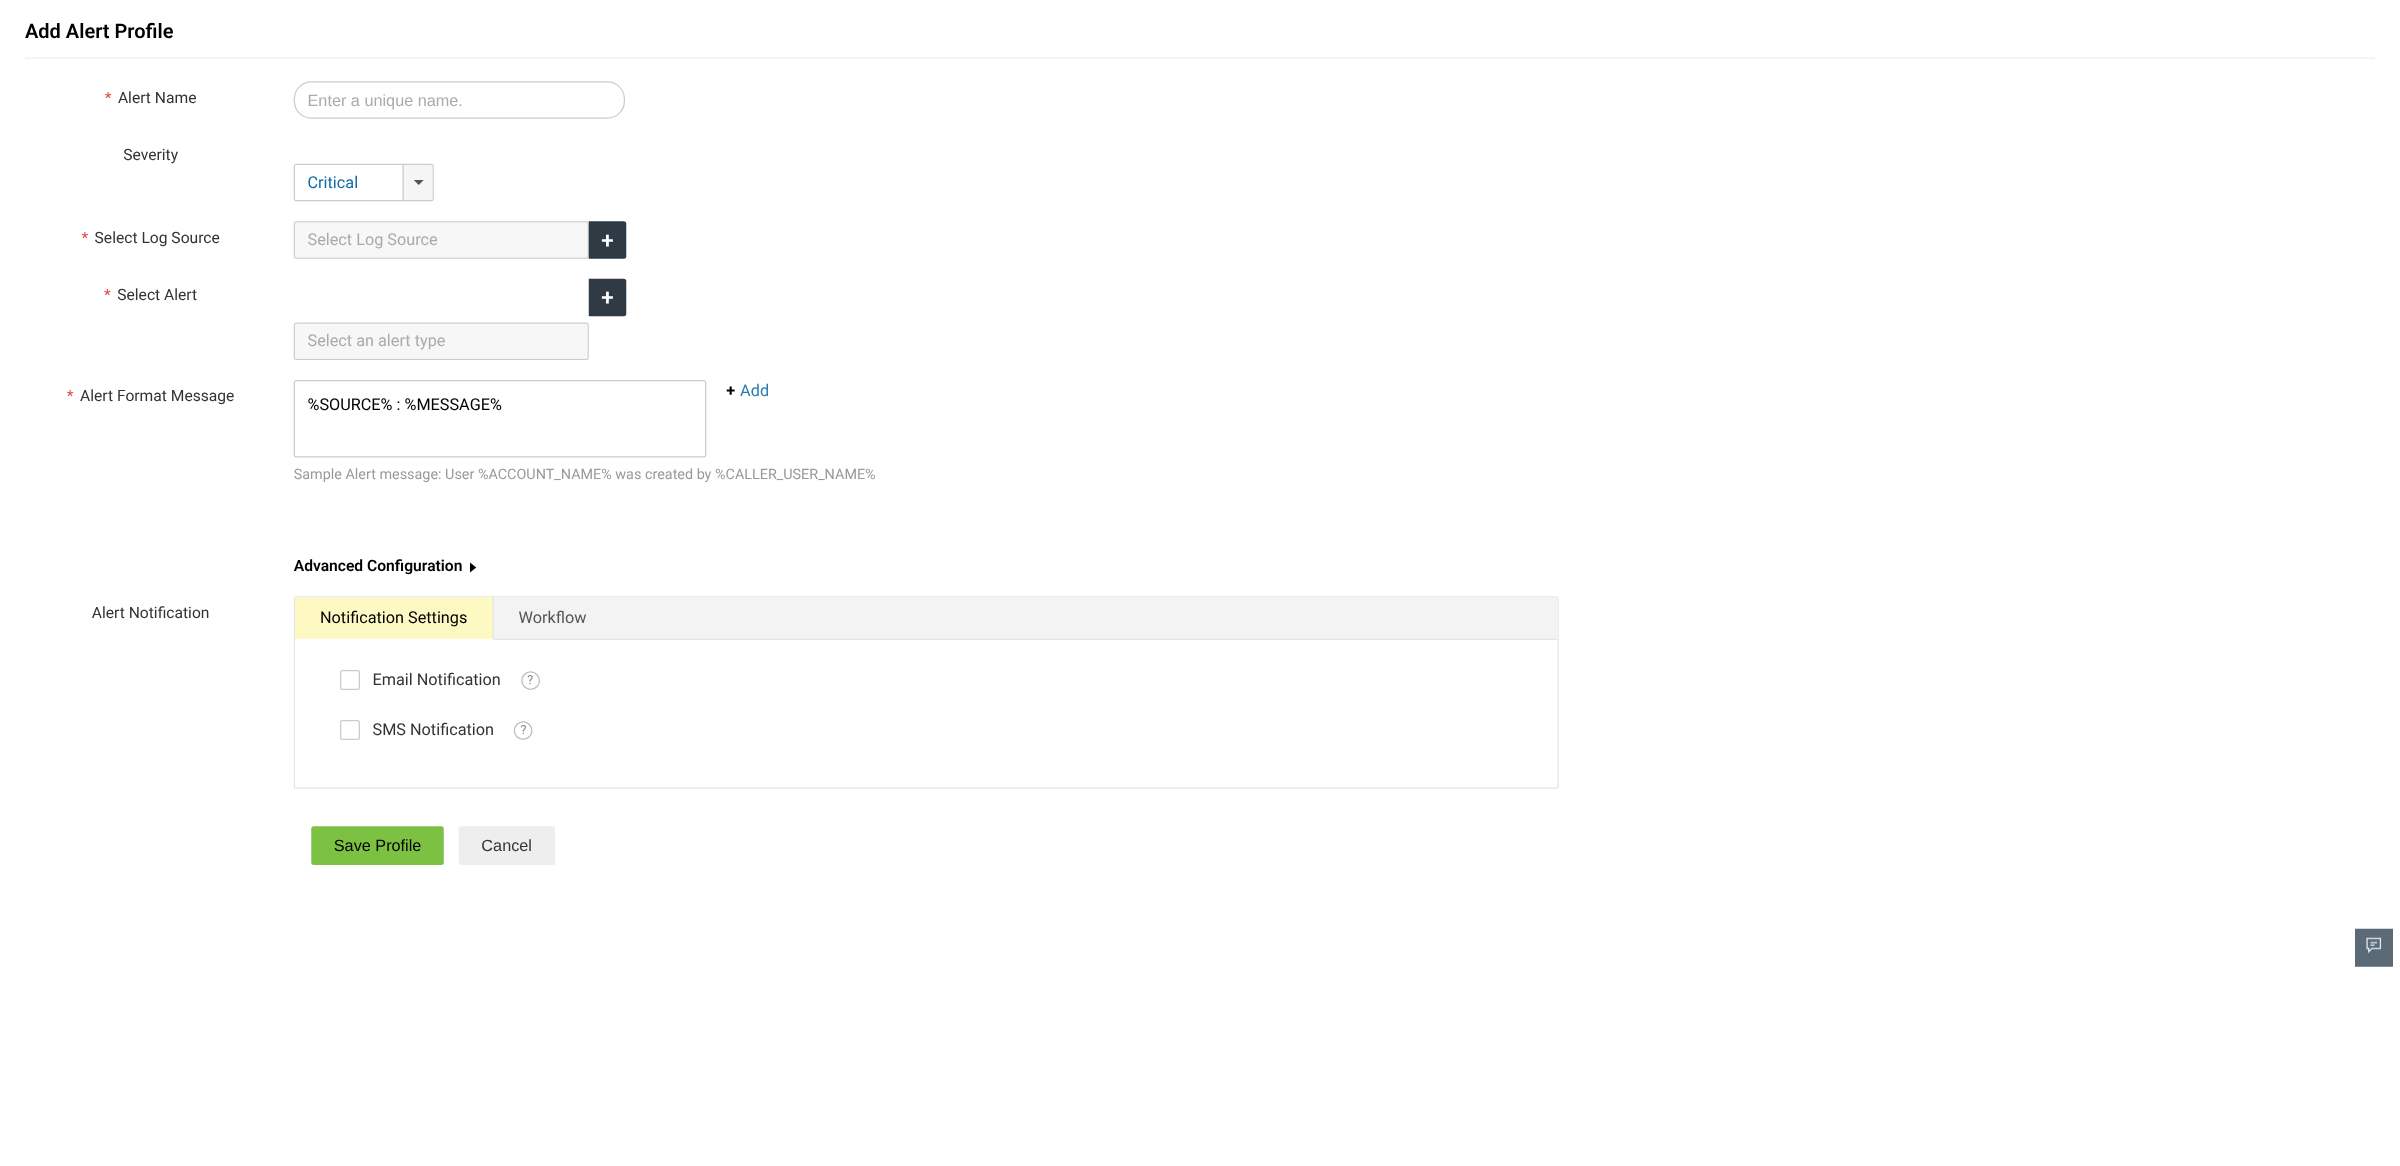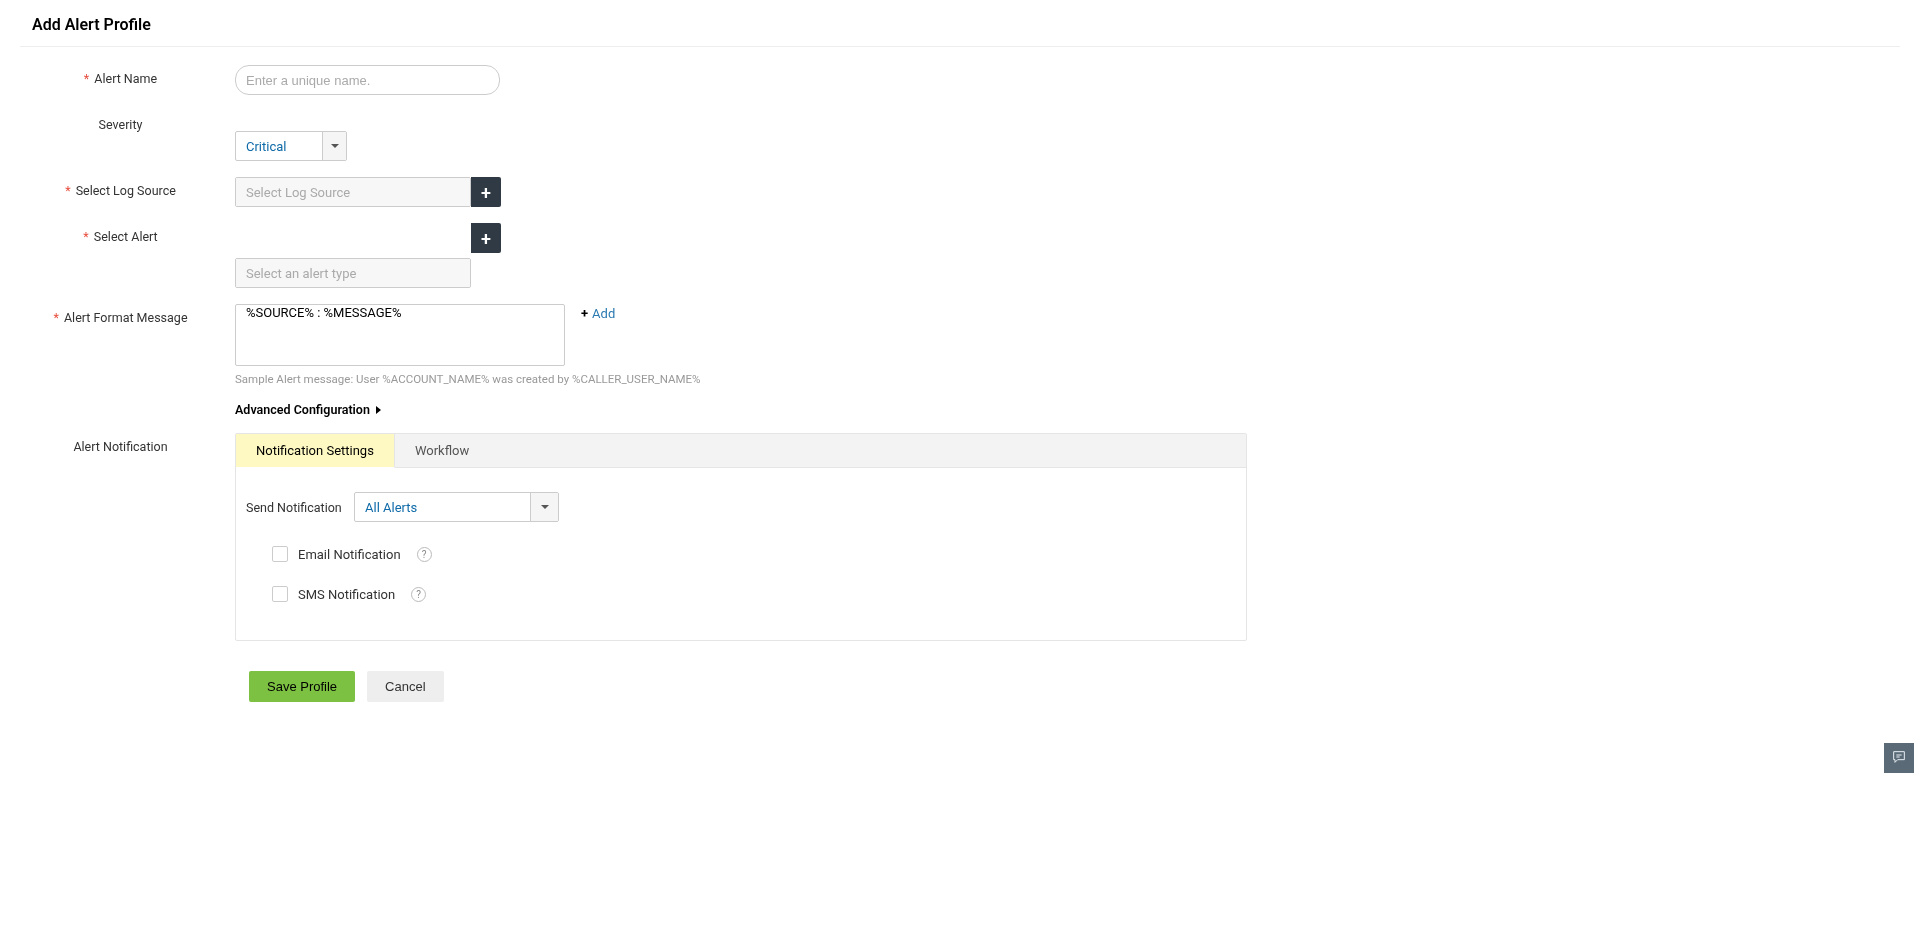--- a/index.html
+++ b/index.html
@@ -8,21 +8,21 @@
     font-family: -apple-system, BlinkMacSystemFont, "Segoe UI", Roboto, "Helvetica Neue", Arial, sans-serif;
     font-size: 13px;
     color: #333;
     background: #fff;
     padding: 10px 20px;
   }
   .page-title {
     font-size: 16px;
     font-weight: 600;
     color: #000;
-    margin: 5px 0 12px 12px;
+    margin: 5px 0 12px 0;
   }
   .title-rule {
     border: none;
     border-top: 1px solid #eee;
     margin: 0 0 18px 0;
   }
   .form-row {
     display: flex;
     align-items: flex-start;
     margin-bottom: 16px;
@@ -95,21 +95,21 @@
     font-size: 18px;
     font-weight: 600;
     cursor: pointer;
     border-radius: 0 2px 2px 0;
   }
   .textarea-input {
     width: 330px;
     height: 62px;
     border: 1px solid #ccc;
     border-radius: 2px;
-    padding: 0 10px;
+    padding: 12px 10px;
     font-size: 13px;
     resize: none;
     font-family: inherit;
   }
   .add-link-wrap {
     margin-left: 16px;
     display: inline-flex;
     align-items: center;
     gap: 4px;
     padding-top: 2px;
@@ -123,20 +123,21 @@
     margin-top: 6px;
   }
   .adv-config {
     font-size: 12.5px;
     font-weight: 600;
     color: #000;
     cursor: pointer;
     display: inline-flex;
     align-items: center;
     gap: 6px;
+    margin-top: 44px;
   }
   .adv-config .tri {
     display: inline-block;
     width: 0; height: 0;
     border-top: 4px solid transparent;
     border-bottom: 4px solid transparent;
     border-left: 5px solid #000;
   }
   .tabs-box {
     border: 1px solid #e5e5e5;
@@ -333,31 +334,20 @@
     <span>Alert Notification</span>
   </div>
   <div>
     <div class="tabs-box">
       <div class="tab-header">
         <div class="tab active">Notification Settings</div>
         <div class="tab">Workflow</div>
       </div>
       <div class="tab-body">
 
-        <div class="inner-row">
-          <div class="inner-label">Send Notification</div>
-          <div class="select-wrap" style="width:205px;">
-            <span class="select-text" style="width:177px;">All Alerts</span>
-            <span class="select-caret">
-              <svg viewBox="0 0 10 10">
-                  <path d="M1 3 L5 7 L9 3 Z"></path>
-                </svg>
-            </span>
-          </div>
-        </div>
 
         <div class="chk-row">
           <div class="chk"></div>
           <span class="chk-label">Email Notification</span>
           <span class="help-icon">?</span>
         </div>
 
         <div class="chk-row" style="margin-bottom:8px;">
           <div class="chk"></div>
           <span class="chk-label">SMS Notification</span>

